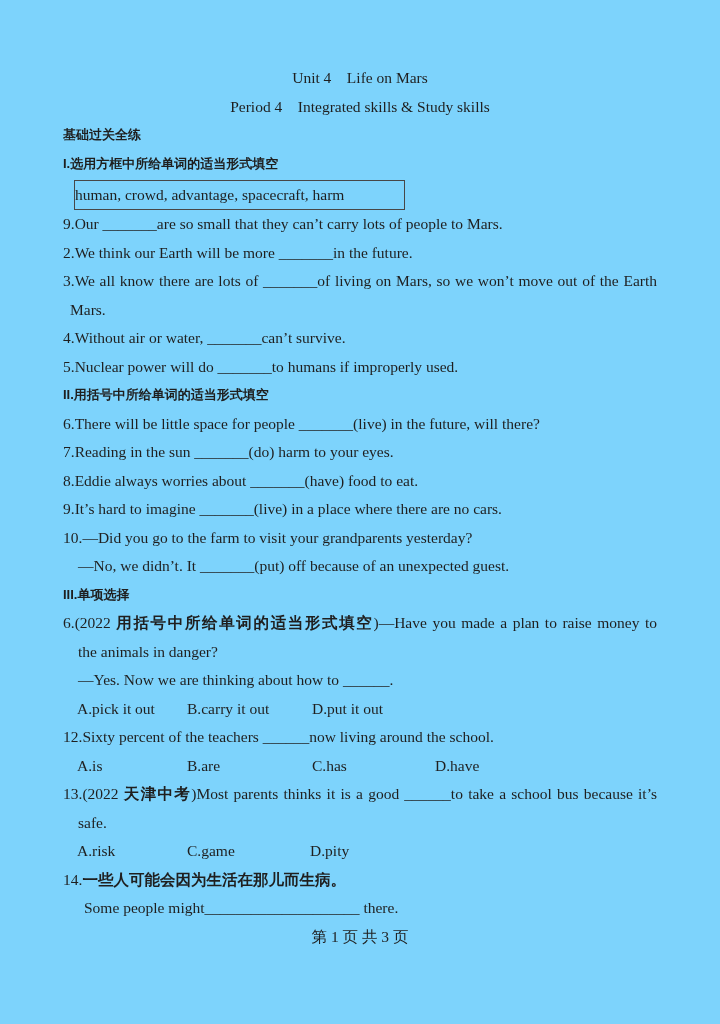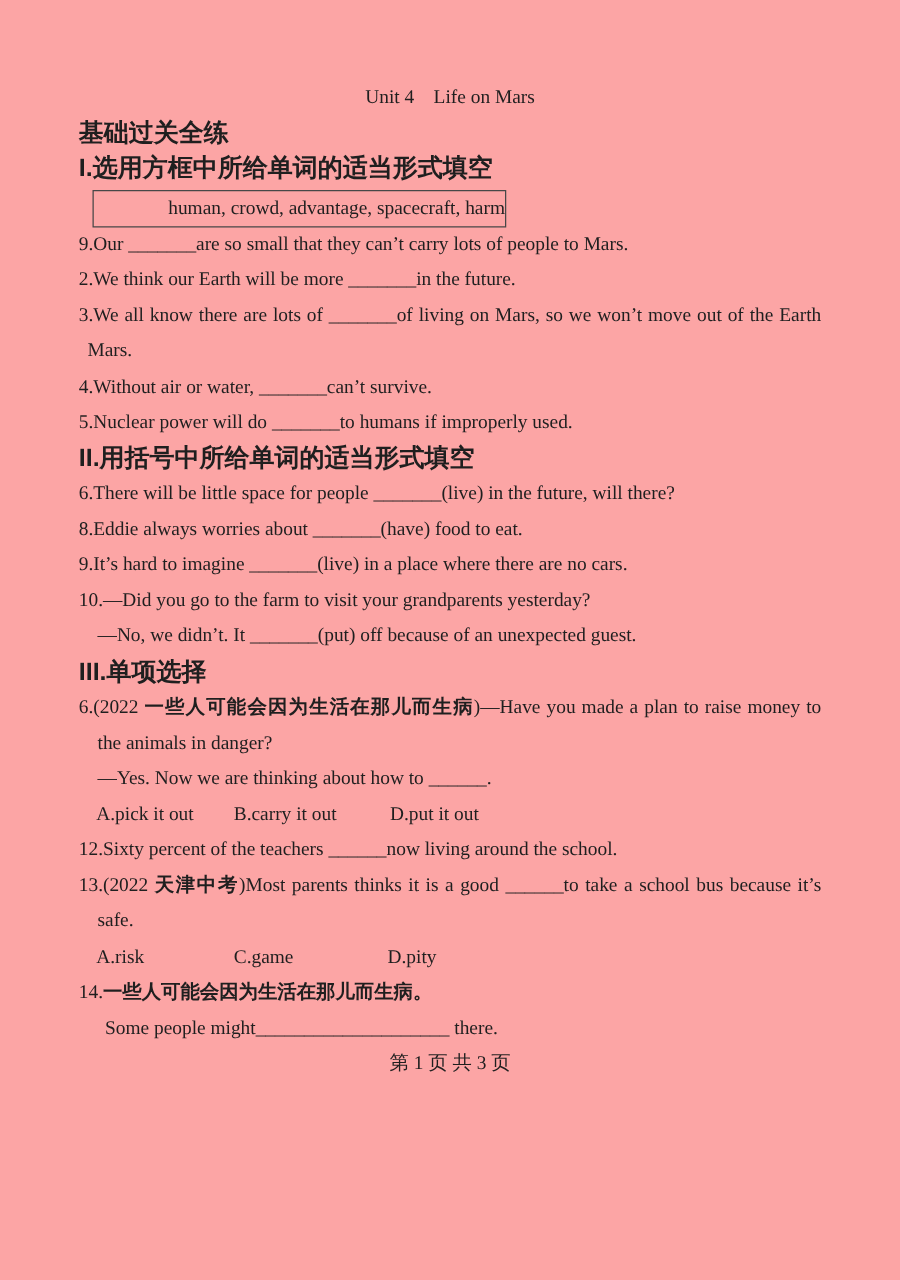--- a/index.html
+++ b/index.html
@@ -1,33 +1,33 @@
 <!DOCTYPE html>
 <html><head>
 <meta charset="utf-8">
 <style>
   html, body { margin: 0; padding: 0; background: #ffffff; }
   .page {
     position: relative;
     width: 720px;
     height: 1024px;
-    background: #fca5a5;
+    background: #7dd3fc;
     box-sizing: border-box;
     padding: 64px 63px 0 63px;
     font-family: "Liberation Serif", "DejaVu Serif", serif;
     font-size: 15.5px;
     color: #1f1f1f;
     overflow: hidden;
   }
   .line { line-height: 28.5px; }
   .center { text-align: center; }
   .cnhead {
     font-family: "Liberation Sans", "DejaVu Sans", sans-serif;
     font-weight: 700;
-    font-size: 20px;
+    font-size: 13px;
   }
   .cnbold {
     font-family: "Liberation Sans", "DejaVu Sans", sans-serif;
     font-weight: 700;
   }
   .justify {
     text-align: justify;
     height: 28.5px;
     overflow: hidden;
   }
@@ -41,34 +41,35 @@
   .ind-sm { padding-left: 7px; }
   .ind2   { padding-left: 21px; }
   .wordbank-wrap { margin: 2px 0 0 11px; }
   .wordbank-box {
     width: 331px;
     height: 30px;
     box-sizing: border-box;
     border: 1.5px solid #474747;
     display: flex;
     align-items: center;
-    justify-content: flex-end;
+    justify-content: flex-start;
   }
   .opts { display: flex; margin-left: 14px; line-height: 28.5px; }
   .opt-a { width: 110px; }
   .opt-b { width: 125px; }
   .opt-c { width: 123px; }
   .opt-d { flex: 1; }
 </style>
 </head>
 <body>
 
 <div class="page">
 
   <div class="line center">Unit 4　Life on Mars</div>
+  <div class="line center">Period 4　Integrated skills &amp; Study skills</div>
 
   <div class="line cnhead">基础过关全练</div>
 
   <div class="line cnhead">I.选用方框中所给单词的适当形式填空</div>
 
   <div class="wordbank-wrap">
     <div class="wordbank-box">
       <span>human, crowd, advantage, spacecraft, harm</span>
     </div>
   </div>
@@ -76,37 +77,44 @@
   <div class="line">9.Our _______are so small that they can’t carry lots of people to Mars.</div>
   <div class="line">2.We think our Earth will be more _______in the future.</div>
   <div class="line justify">3.We all know there are lots of _______of living on Mars, so we won’t move out of the Earth to</div>
   <div class="line ind-sm">Mars.</div>
   <div class="line">4.Without air or water, _______can’t survive.</div>
   <div class="line">5.Nuclear power will do _______to humans if improperly used.</div>
 
   <div class="line cnhead">II.用括号中所给单词的适当形式填空</div>
 
   <div class="line">6.There will be little space for people _______(live) in the future, will there?</div>
+  <div class="line">7.Reading in the sun _______(do) harm to your eyes.</div>
   <div class="line">8.Eddie always worries about _______(have) food to eat.</div>
   <div class="line">9.It’s hard to imagine _______(live) in a place where there are no cars.</div>
   <div class="line">10.—Did you go to the farm to visit your grandparents yesterday?</div>
   <div class="line ind">—No, we didn’t. It _______(put) off because of an unexpected guest.</div>
 
   <div class="line cnhead">III.单项选择</div>
 
-  <div class="line justify"><span>6.(2022 </span><span class="cnbold">一些人可能会因为生活在那儿而生病</span><span>)—Have you made a plan to raise money to protect</span></div>
+  <div class="line justify"><span>6.(2022 </span><span class="cnbold">用括号中所给单词的适当形式填空</span><span>)—Have you made a plan to raise money to protect</span></div>
   <div class="line ind">the animals in danger?</div>
   <div class="line ind">—Yes. Now we are thinking about how to ______.</div>
   <div class="opts">
     <span class="opt-a">A.pick it out</span>
     <span class="opt-b">B.carry it out</span>
     <span class="opt-d">D.put it out</span>
   </div>
 
   <div class="line">12.Sixty percent of the teachers ______now living around the school.</div>
+  <div class="opts">
+    <span class="opt-a">A.is</span>
+    <span class="opt-b">B.are</span>
+    <span class="opt-c">C.has</span>
+    <span class="opt-d">D.have</span>
+  </div>
 
   <div class="line justify"><span>13.(2022 </span><span class="cnbold">天津中考</span><span>)Most parents thinks it is a good ______to take a school bus because it’s quite</span></div>
   <div class="line ind">safe.</div>
   <div class="opts">
     <span class="opt-a">A.risk</span>
     <span class="opt-c">C.game</span>
     <span class="opt-d">D.pity</span>
   </div>
 
 

